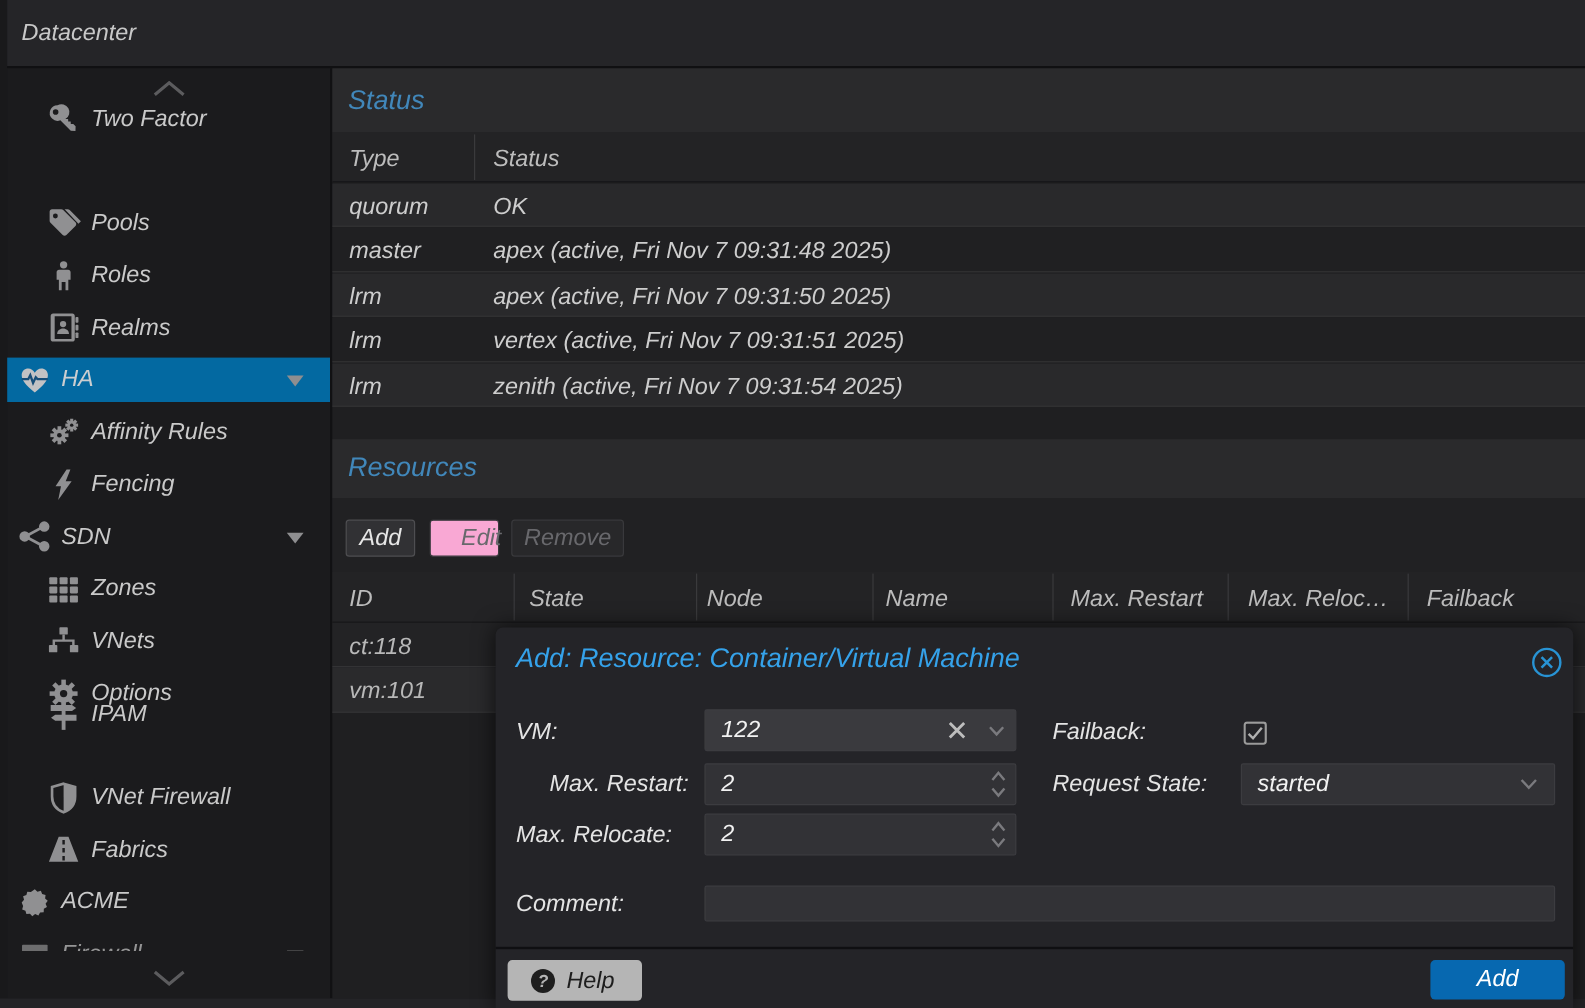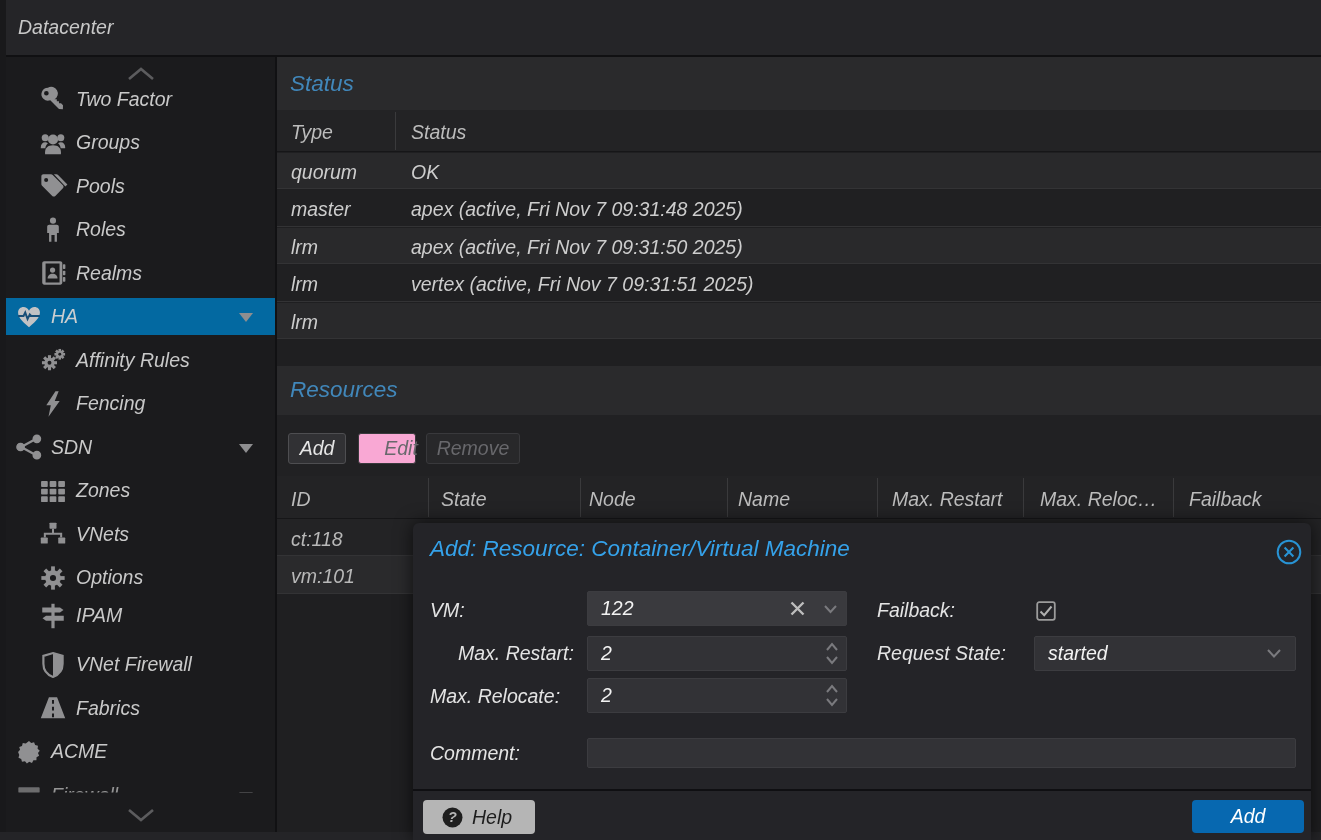--- a/index.html
+++ b/index.html
@@ -29,35 +29,20 @@
 <div class="navitem" style="top:80.5px;">
 <div style="position:absolute;left:33.5px;top:5.5px;">
         <svg width="26" height="26" viewBox="0 0 20 20" style="display:block;overflow:visible">
           <g fill="#909092">
             <path fill-rule="evenodd" d="M6.1 1.3a5.0 5.0 0 0 0-3.5 8.55 5.0 5.0 0 0 0 5.3 1.15l6.7 6.7 3.0 .1.1-3.0-1.5-1.5-1.6.05-.05-1.6-1.6.05-.05-1.6-1.75.0A5.0 5.0 0 0 0 6.1 1.3zM4.9 3.8a1.8 1.8 0 1 1 0 3.6 1.8 1.8 0 0 1 0-3.6z"></path>
           </g>
         </svg>
       </div>
 <div class="navtxt" style="position:absolute;left:70px;color:#c9c9c9">Two Factor</div>
 </div>
-<div class="navitem" style="top:124.0px;">
-<div style="position:absolute;left:33.5px;top:5.5px;">
-        <svg width="26" height="26" viewBox="0 0 20 20" style="display:block;overflow:visible">
-          <g fill="#909092">
-            <circle cx="4.0" cy="6.0" r="2.7"></circle>
-            <path d="M0.6 13.4c0-2.3 1.4-3.9 3.4-3.9.8 0 1.5.3 2.1.7-1.1 1.0-1.8 2.1-2.0 3.9H0.6z"></path>
-            <circle cx="16.0" cy="6.0" r="2.7"></circle>
-            <path d="M19.4 13.4c0-2.3-1.4-3.9-3.4-3.9-.8 0-1.5.3-2.1.7 1.1 1.0 1.8 2.1 2.0 3.9h3.4z"></path>
-            <circle cx="10" cy="7.3" r="3.9"></circle>
-            <path d="M3.9 18.6v-1.5c0-3.1 2.1-5.3 6.1-5.3s6.1 2.2 6.1 5.3v1.5z"></path>
-          </g>
-        </svg>
-      </div>
-<div class="navtxt" style="position:absolute;left:70px;color:#c9c9c9">Groups</div>
-</div>
 <div class="navitem" style="top:167.5px;">
 <div style="position:absolute;left:33.5px;top:5.5px;">
         <svg width="26" height="26" viewBox="0 0 20 20" style="display:block;overflow:visible">
           <g transform="translate(10 10) scale(1.12) translate(-10 -10)">
             <g fill="#909092">
               <path d="M2 8.6V3.4C2 2.6 2.6 2 3.4 2h5.2c.5 0 .9.2 1.2.5l7 7c.6.6.6 1.5 0 2.1l-5.2 5.2c-.6.6-1.5.6-2.1 0l-7-7C2.2 9.5 2 9.1 2 8.6zm3.3-4.1a1.4 1.4 0 1 0 0 2.8 1.4 1.4 0 0 0 0-2.8z"></path>
               <path d="M12.1 2h1.7c.5 0 .9.2 1.2.5l6.4 6.4-1.4 1.4-7.9-8.3z" transform="translate(-1.5 0)"></path>
             </g>
           </g>
         </svg>
@@ -211,21 +196,21 @@
                 <line x1="15.6" y1="4.4" x2="4.4" y2="15.6"></line>
               </g>
               <circle cx="10" cy="10" r="5.4" fill="#909092"></circle>
               <circle cx="10" cy="10" r="2.1" fill="#1b1b1d"></circle>
             </g>
           </g>
         </svg>
       </div>
 <div class="navtxt" style="position:absolute;left:70px;color:#c9c9c9">Options</div>
 </div>
-<div class="navitem" style="top:597px;">
+<div class="navitem" style="top:577px;">
 <div style="position:absolute;left:33.5px;top:5.5px;">
         <svg width="26" height="26" viewBox="0 0 20 20" style="display:block;overflow:visible">
           <g transform="translate(10 10) scale(1.12) translate(-10 -10)">
             <g fill="#909092">
               <rect x="8.9" y="1.6" width="2.2" height="16.8"></rect>
               <path d="M2.6 4.2h12.2l2.4 1.7-2.4 1.7H2.6z"></path>
               <path d="M17.4 9.8H5.2L2.8 11.5l2.4 1.7h12.2z"></path>
             </g>
           </g>
         </svg>
@@ -293,20 +278,21 @@
 <div class="abs cell" style="left:291px;top:190.0px;height:36.5px;display:flex;align-items:center;padding-top:3px;color:#cdcdcd;">master</div>
 <div class="abs cell" style="left:411px;top:190.0px;height:36.5px;display:flex;align-items:center;padding-top:3px;color:#cdcdcd;">apex (active, Fri Nov 7 09:31:48 2025)</div>
 <div class="abs" style="left:277px;top:227.5px;width:1044px;height:36.5px;background:#29292b;border-bottom:1px solid #333335;display:flex;"></div>
 <div class="abs cell" style="left:291px;top:227.5px;height:36.5px;display:flex;align-items:center;padding-top:3px;color:#cdcdcd;">lrm</div>
 <div class="abs cell" style="left:411px;top:227.5px;height:36.5px;display:flex;align-items:center;padding-top:3px;color:#cdcdcd;">apex (active, Fri Nov 7 09:31:50 2025)</div>
 <div class="abs" style="left:277px;top:265.0px;width:1044px;height:36.5px;background:#202022;border-bottom:1px solid #333335;display:flex;"></div>
 <div class="abs cell" style="left:291px;top:265.0px;height:36.5px;display:flex;align-items:center;padding-top:3px;color:#cdcdcd;">lrm</div>
 <div class="abs cell" style="left:411px;top:265.0px;height:36.5px;display:flex;align-items:center;padding-top:3px;color:#cdcdcd;">vertex (active, Fri Nov 7 09:31:51 2025)</div>
 <div class="abs" style="left:277px;top:302.5px;width:1044px;height:36.5px;background:#29292b;border-bottom:1px solid #333335;display:flex;"></div>
 <div class="abs cell" style="left:291px;top:302.5px;height:36.5px;display:flex;align-items:center;padding-top:3px;color:#cdcdcd;">lrm</div>
+<div class="abs cell" style="left:411px;top:302.5px;height:36.5px;display:flex;align-items:center;padding-top:3px;color:#cdcdcd;">zenith (active, Fri Nov 7 09:31:54 2025)</div>
 <div class="abs hdrband" style="left:277px;top:366px;width:1044px;height:49px;"></div>
 <div class="abs hdrtxt" style="left:290px;top:377px;">Resources</div>
 <div class="abs" style="left:277px;top:415px;width:1044px;height:61px;background:#212123;"></div>
 <div class="abs" style="left:288px;top:433px;width:58px;height:31px;background:#313134;border:1px solid #4e4e51;border-radius:3px;display:flex;align-items:center;justify-content:center;color:#e6e6e6;">Add</div>
 <div class="abs" style="left:358px;top:433px;width:58px;height:31px;background:#f9a8d4;border:1px solid #39393c;border-radius:3px;display:flex;align-items:center;justify-content:center;color:#68686c;padding-left:28px;">Edit</div>
 <div class="abs" style="left:426px;top:433px;width:94px;height:31px;background:#28282a;border:1px solid #39393c;border-radius:3px;display:flex;align-items:center;justify-content:center;color:#68686c;">Remove</div>
 <div class="abs" style="left:277px;top:476px;width:1044px;height:43px;background:#232325;border-bottom:1px solid #161618;"></div>
 <div class="abs cell" style="left:291px;top:476px;height:43px;display:flex;align-items:center;padding-top:3px;color:#bcbcbc;">ID</div>
 <div class="abs cell" style="left:441px;top:476px;height:43px;display:flex;align-items:center;padding-top:3px;color:#bcbcbc;">State</div>
 <div class="abs cell" style="left:589px;top:476px;height:43px;display:flex;align-items:center;padding-top:3px;color:#bcbcbc;">Node</div>

